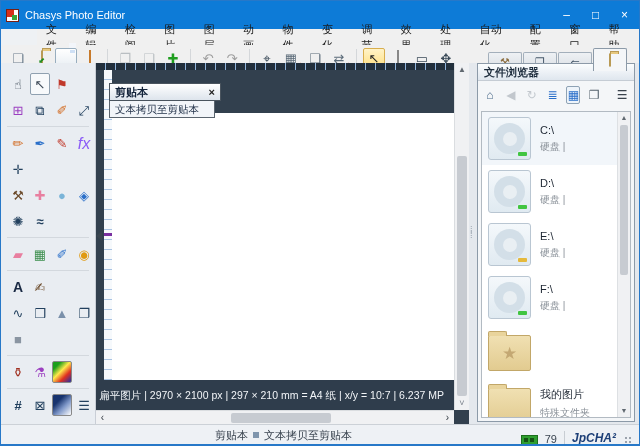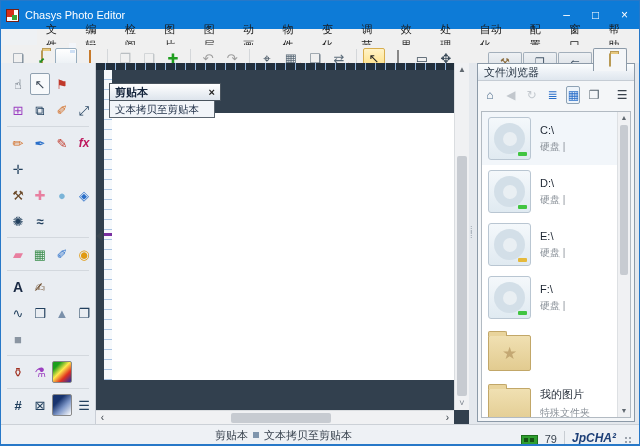--- a/index.html
+++ b/index.html
@@ -64,21 +64,21 @@
   .main { position:absolute; top:62px; left:0; right:0; bottom:20px; }
 
   
   .palette { position:absolute; left:0; top:0; bottom:0; width:95px; background:#e9edf2; border-right:1px solid #c9ced6; padding-top:8px; }
   .prow { display:flex; gap:2px; padding-left:7px; height:26px; align-items:center; }
   .tool { width:20px; height:22px; line-height:21px; text-align:center; font-size:13px; color:#3a4654; border:1px solid transparent; border-radius:2px; }
   .tool.selected { border:1px solid #8fa0b0; background:#f7f9fb; }
   .psep { height:1px; background:#d3d8de; margin:3px 6px; }
   .t-red{color:#c0392b}.t-blue{color:#2a6fc9}.t-orange{color:#d2691e}.t-purple{color:#9b3fc0}
   .t-green{color:#3d8f4e}.t-pink{color:#e87fa0}.t-amber{color:#e09a12}.t-navy{color:#22405e}
-  .t-fx{font-style:italic;font-weight:bold;font-size:12px;color:#be185d}
+  .t-fx{font-style:italic;font-weight:normal;font-size:16px;color:#8b5cf6}
   .t-serifA{font-weight:bold;font-size:14px;color:#1a2a44}
   .swatch1{background:linear-gradient(135deg,#1a9e1a 20%,#ffe94a 45%,#e03020 70%,#2030a8);border:1px solid #888;}
   .swatch2{background:linear-gradient(135deg,#17336e 30%,#7e97c8 60%,#ffffff);border:1px solid #888;}
 
   
   .canvas { position:absolute; left:95px; right:170px; top:0; bottom:0; background:#32404e; }
   .hruler { position:absolute; left:0; right:15px; top:0; height:7px; background:#222f3c;
             background-image:repeating-linear-gradient(90deg,transparent 0 9px,#8fb4dd 9px 10px); }
   .vruler { position:absolute; left:8px; width:8px; top:7px; bottom:44px; background:#f6f9fc;
             background-image:repeating-linear-gradient(180deg,transparent 0 9px,#a9c4e4 9px 10px); }
@@ -104,21 +104,21 @@
   .hs-left,.hs-right { position:absolute; top:0; width:13px; height:13px; text-align:center; font-size:10px; color:#303840; line-height:13px; }
   .hs-left{left:0;} .hs-right{right:0;}
   .hs-left::before{content:"‹";} .hs-right::before{content:"›";}
   .hs-thumb { position:absolute; left:135px; width:100px; top:2px; height:10px; background:#c7cbd1; border-radius:2px; }
 
   
   .rightpanel { position:absolute; right:0; top:0; bottom:0; width:170px; background:#e4e8ed; }
   .splitter-grip { position:absolute; left:1px; top:165px; font-size:9px; color:#98a2ac; letter-spacing:0; line-height:5px; }
   .panel-body { position:absolute; left:8px; right:4px; top:0px; bottom:2px; background:#f4f6f8; border:1px solid #8c9aa8; }
   .pb-header { height:17px; background:linear-gradient(#fbfdfe,#dfe6ee); border-bottom:1px solid #c5ccd4;
-               font-size:11px; color:#1d2c3c; padding-left:6px; line-height:16px; }
+               font-size:11px; color:#1d2c3c; padding-left:6px; line-height:16px;font-weight:bold; }
   .pb-icons { height:28px; display:flex; align-items:center; padding:0 5px; gap:7px; font-size:12px; color:#667380; }
   .pbi { width:18px; height:18px; text-align:center; line-height:17px; border:1px solid transparent; border-radius:2px; }
   .i-home::before{content:"⌂"; color:#4a6a8a;}
   .i-back::before{content:"◀";}
   .i-refresh::before{content:"↻";}
   .i-list::before{content:"≣"; color:#2a6fc9;}
   .i-thumbs::before{content:"▦"; color:#2a6fc9;}
   .i-pages::before{content:"❐"; color:#56646e;}
   .i-menu::before{content:"☰"; color:#39434c;}
   .pbi.framed{background:#eef4fa;border:1px solid #8ea2b4;}
@@ -303,20 +303,21 @@
       <div class="collapse-arrow"></div>
 
       <div class="float-tab">
         <div class="ft-title">
           <span>剪贴本</span>
           <span class="ft-close">×</span>
         </div>
         <div class="ft-tip">文本拷贝至剪贴本</div>
       </div>
 
+      <div class="infobar">扁平图片 | 2970 × 2100 px | 297 × 210 mm = A4 纸 | x/y = 10:7 | 6.237 MP</div>
 
       <div class="vscroll">
         <div class="vs-up"></div>
         <div class="vs-thumb"></div>
         <div class="vs-chevron"></div>
       </div>
       <div class="hscroll">
         <div class="hs-left"></div>
         <div class="hs-thumb"></div>
         <div class="hs-right"></div>

